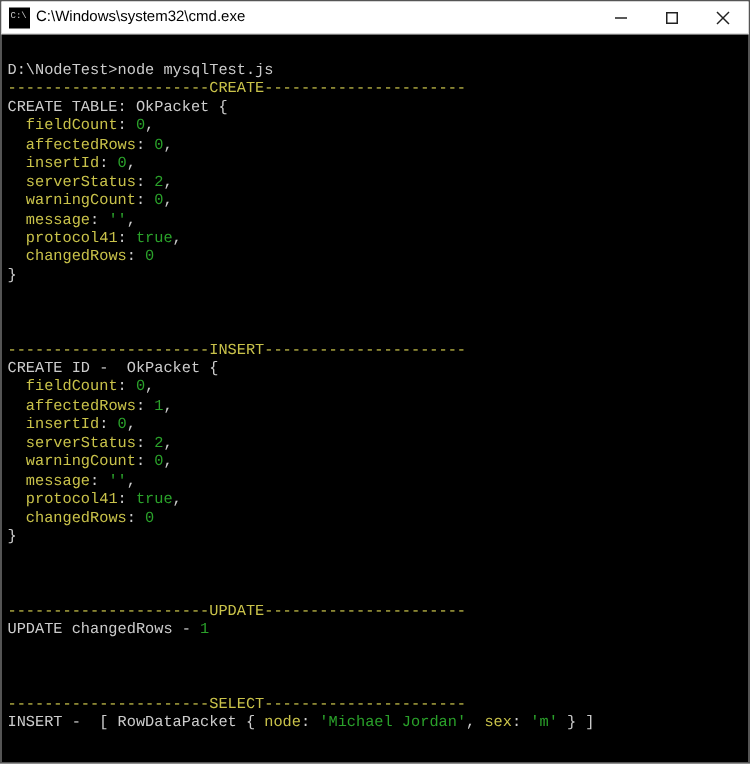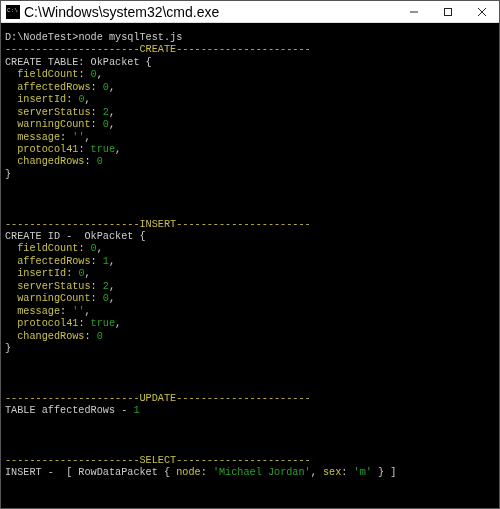--- a/index.html
+++ b/index.html
@@ -38,40 +38,40 @@
   .title-icon::after {
     content: "C:\\";
     color: #ccc;
     font-size: 6px;
     position: absolute;
     top: 2px;
     left: 1px;
   }
   .title-text {
     font-family: "Segoe UI", Tahoma, sans-serif;
-    font-size: 14px;
+    font-size: 10px;
     color: #000;
     flex: 1;
   }
   .win-controls { display: flex; height: 100%; }
   .win-btn {
     width: 34px;
     height: 100%;
     display: flex;
     align-items: center;
     justify-content: center;
     font-family: "Segoe UI", sans-serif;
     font-size: 10px;
     color: #222;
   }
   .terminal {
     flex: 1;
     background: #000000;
     color: #cccccc;
-    padding: 9px 4px;
+    padding: 19px 4px;
     white-space: pre;
     overflow: hidden;
     line-height: 1.22;
     font-size: 10.2px;
   }
   .y { color: #c9c24a; }   
   .g { color: #2aa12a; }   
   .w { color: #cccccc; }
 </style>
 </head>
@@ -124,21 +124,21 @@
   <span class="y">serverStatus</span>: <span class="g">2</span>,
   <span class="y">warningCount</span>: <span class="g">0</span>,
   <span class="y">message</span>: <span class="g">''</span>,
   <span class="y">protocol41</span>: <span class="g">true</span>,
   <span class="y">changedRows</span>: <span class="g">0</span>
 <span class="w">}</span>
 
 
 
 <span class="y">----------------------UPDATE----------------------</span>
-<span class="w">TABLE affectedRows - </span><span class="g">1</span>
+<span class="w">UPDATE changedRows - </span><span class="g">1</span>
 
 
 
 <span class="y">----------------------SELECT----------------------</span>
 <span class="w">INSERT -  [ RowDataPacket { </span><span class="y">node</span>: <span class="g">'Michael Jordan'</span>, <span class="y">sex</span>: <span class="g">'m'</span><span class="w"> } ]</span>
 
 
 
 
 

